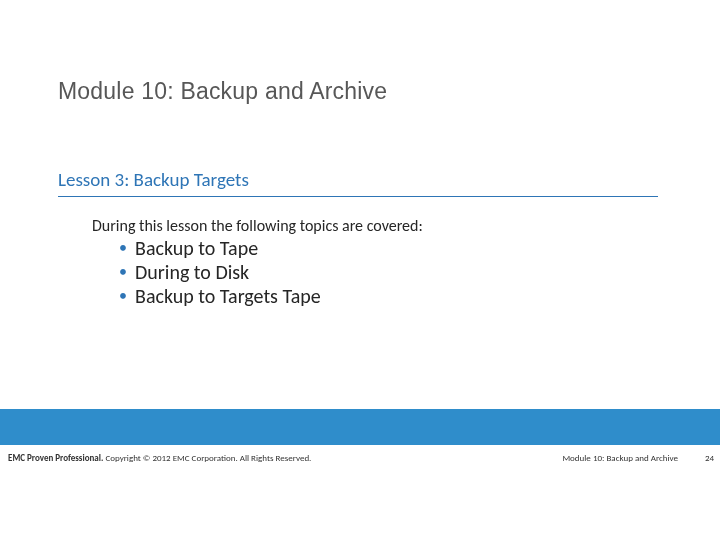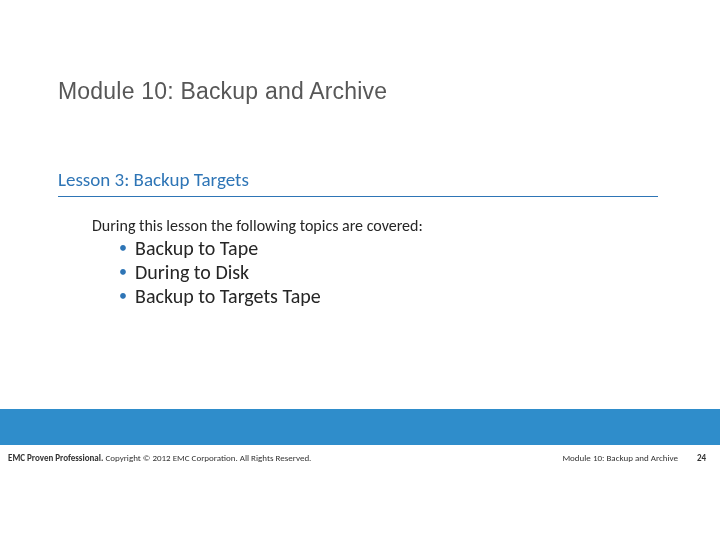--- a/index.html
+++ b/index.html
@@ -105,24 +105,23 @@
     font-weight: 600;
   }
   .footer-module {
     position: absolute;
     right: 42px;
     bottom: 13px;
     white-space: nowrap;
   }
   .footer-page {
     position: absolute;
-    right: 14px;
+    right: 6px;
     bottom: 13px;
     white-space: nowrap;
-    font-weight: bold;
   }
 </style>
 </head>
 <body>
 
 <div class="slide">
 
   <div class="module-title">Module 10: Backup and Archive</div>
 
   <div class="lesson-title">Lesson 3: Backup Targets</div>

